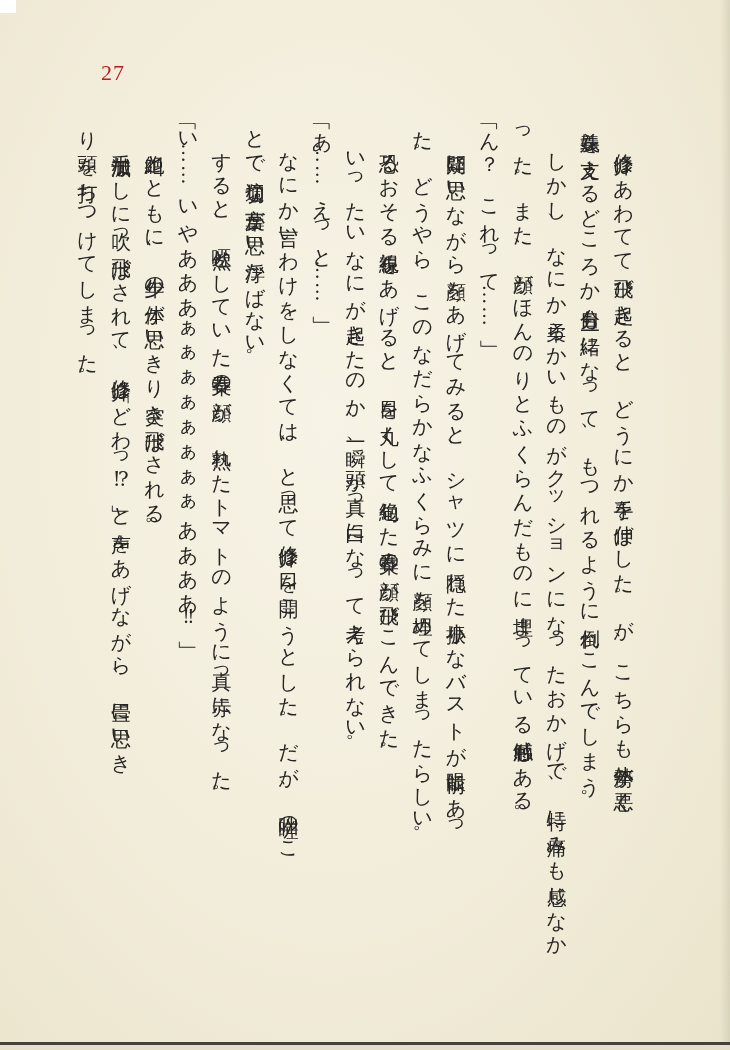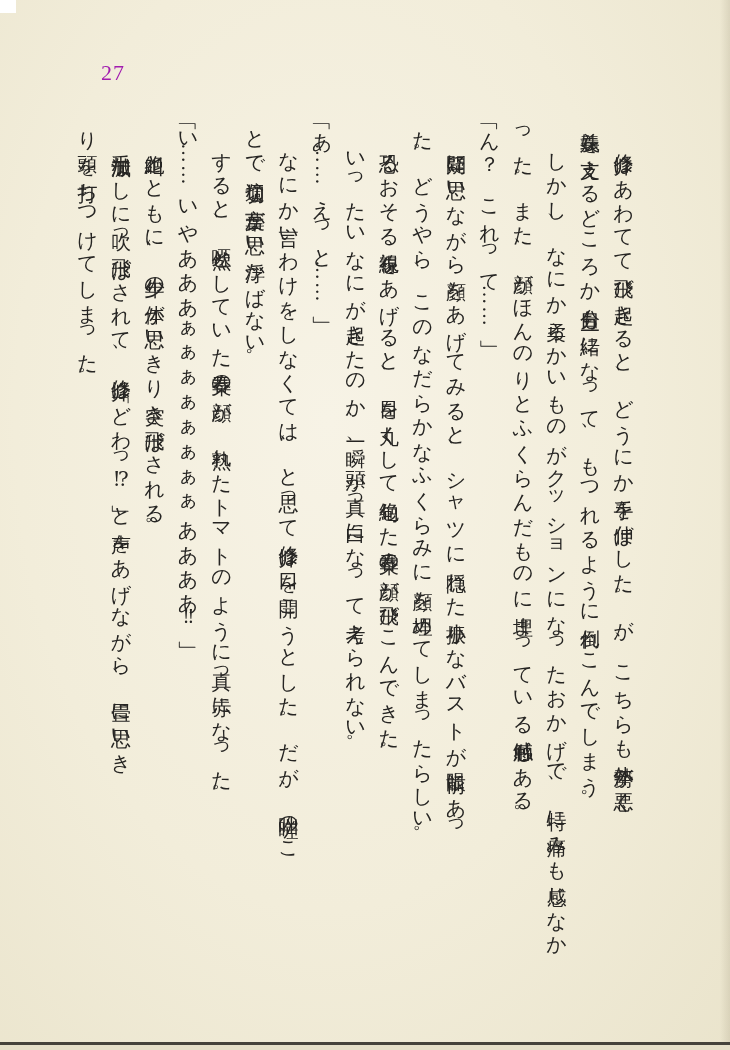--- a/index.html
+++ b/index.html
@@ -8,21 +8,21 @@
     position: relative; overflow: hidden;
     background: radial-gradient(ellipse at 45% 40%, #f7f3e6 0%, #f2edda 55%, #eae4cc 100%);
     font-family: "Liberation Serif", "DejaVu Serif", serif;
   }
   .corner-notch {
     position: absolute; top: 0; left: 0;
     width: 16px; height: 13px; background: #ffffff;
   }
   .page-number {
     position: absolute; top: 60px; left: 101px;
-    font-size: 22px; color: #a21caf; letter-spacing: 1px;
+    font-size: 22px; color: #b91c1c; letter-spacing: 1px;
   }
   .text-block {
     position: absolute; top: 117px; right: 90px; height: 880px;
     writing-mode: vertical-rl; text-orientation: mixed;
     font-size: 20px; color: #262523;
   }
   .text-block p {
     margin: 0; height: 100%;
     line-height: 33.5px; letter-spacing: 1.6px;
     white-space: nowrap;

